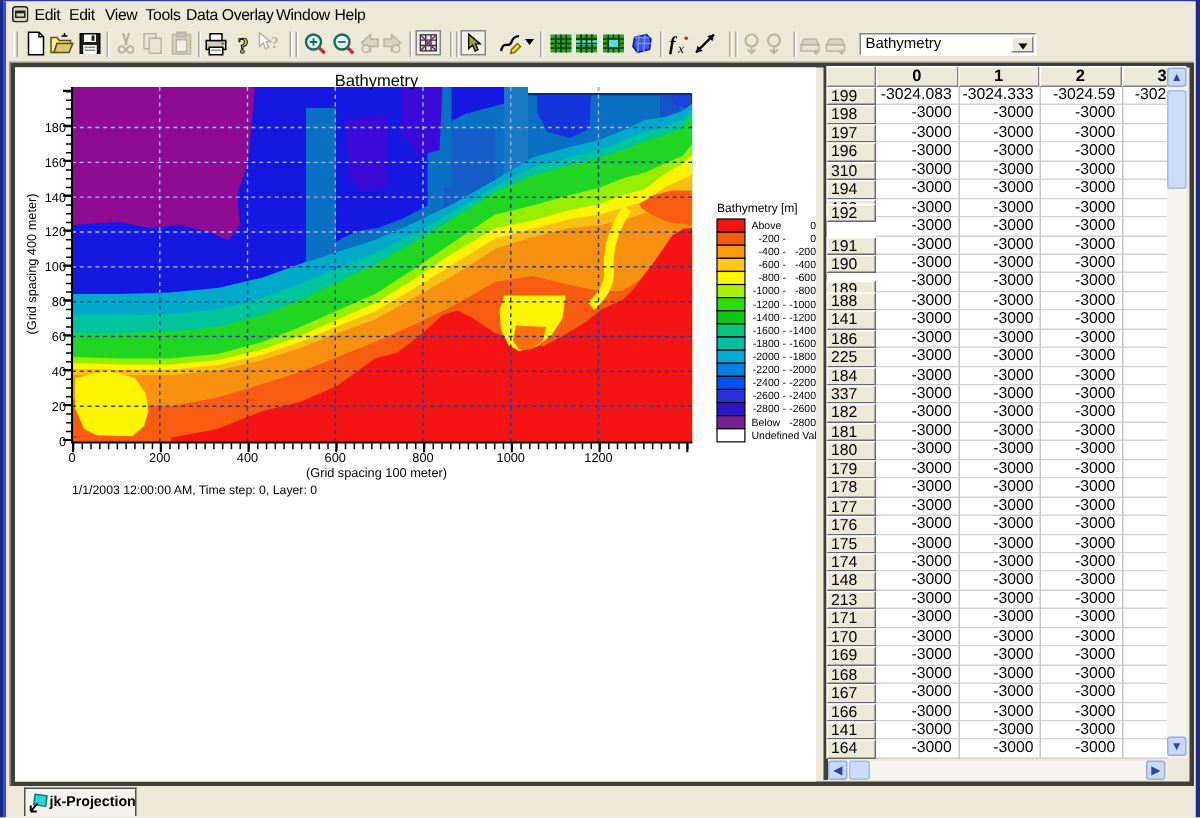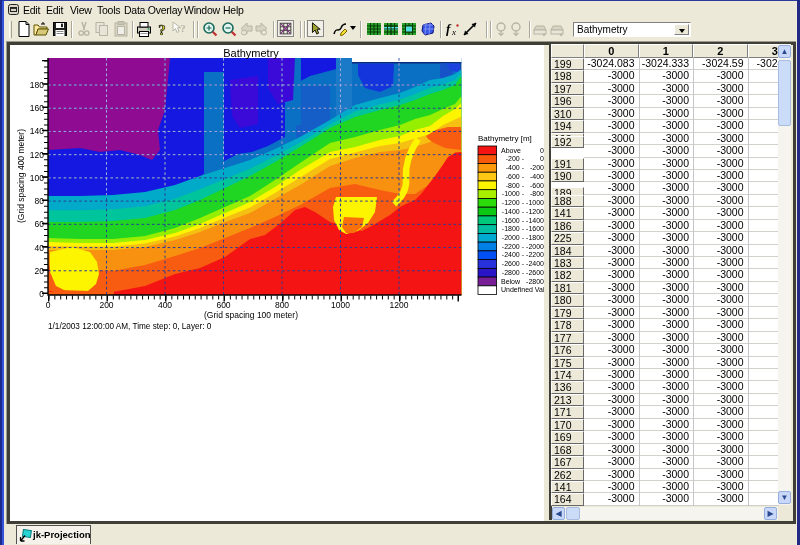--- a/index.html
+++ b/index.html
@@ -417,21 +417,21 @@
     <div class="abs rhc" style="top:188.16px">225</div>
     <div class="abs dc" style="left:33px;top:188.16px;width:54.5px">-3000</div>
     <div class="abs dc" style="left:87.5px;top:188.16px;width:54.5px">-3000</div>
     <div class="abs dc" style="left:142px;top:188.16px;width:54.5px">-3000</div>
     <div class="abs dc" style="left:196.5px;top:188.16px;width:54.5px"></div>
     <div class="abs rhc" style="top:200.6px">184</div>
     <div class="abs dc" style="left:33px;top:200.6px;width:54.5px">-3000</div>
     <div class="abs dc" style="left:87.5px;top:200.6px;width:54.5px">-3000</div>
     <div class="abs dc" style="left:142px;top:200.6px;width:54.5px">-3000</div>
     <div class="abs dc" style="left:196.5px;top:200.6px;width:54.5px"></div>
-    <div class="abs rhc" style="top:213.04px">183</div>
+    <div class="abs rhc" style="top:213.04px">337</div>
     <div class="abs dc" style="left:33px;top:213.04px;width:54.5px">-3000</div>
     <div class="abs dc" style="left:87.5px;top:213.04px;width:54.5px">-3000</div>
     <div class="abs dc" style="left:142px;top:213.04px;width:54.5px">-3000</div>
     <div class="abs dc" style="left:196.5px;top:213.04px;width:54.5px"></div>
     <div class="abs rhc" style="top:225.48px">182</div>
     <div class="abs dc" style="left:33px;top:225.48px;width:54.5px">-3000</div>
     <div class="abs dc" style="left:87.5px;top:225.48px;width:54.5px">-3000</div>
     <div class="abs dc" style="left:142px;top:225.48px;width:54.5px">-3000</div>
     <div class="abs dc" style="left:196.5px;top:225.48px;width:54.5px"></div>
     <div class="abs rhc" style="top:237.92px">181</div>
@@ -467,21 +467,21 @@
     <div class="abs rhc" style="top:312.56px">175</div>
     <div class="abs dc" style="left:33px;top:312.56px;width:54.5px">-3000</div>
     <div class="abs dc" style="left:87.5px;top:312.56px;width:54.5px">-3000</div>
     <div class="abs dc" style="left:142px;top:312.56px;width:54.5px">-3000</div>
     <div class="abs dc" style="left:196.5px;top:312.56px;width:54.5px"></div>
     <div class="abs rhc" style="top:325px">174</div>
     <div class="abs dc" style="left:33px;top:325px;width:54.5px">-3000</div>
     <div class="abs dc" style="left:87.5px;top:325px;width:54.5px">-3000</div>
     <div class="abs dc" style="left:142px;top:325px;width:54.5px">-3000</div>
     <div class="abs dc" style="left:196.5px;top:325px;width:54.5px"></div>
-    <div class="abs rhc" style="top:337.44px">136</div>
+    <div class="abs rhc" style="top:337.44px">148</div>
     <div class="abs dc" style="left:33px;top:337.44px;width:54.5px">-3000</div>
     <div class="abs dc" style="left:87.5px;top:337.44px;width:54.5px">-3000</div>
     <div class="abs dc" style="left:142px;top:337.44px;width:54.5px">-3000</div>
     <div class="abs dc" style="left:196.5px;top:337.44px;width:54.5px"></div>
     <div class="abs rhc" style="top:349.88px">213</div>
     <div class="abs dc" style="left:33px;top:349.88px;width:54.5px">-3000</div>
     <div class="abs dc" style="left:87.5px;top:349.88px;width:54.5px">-3000</div>
     <div class="abs dc" style="left:142px;top:349.88px;width:54.5px">-3000</div>
     <div class="abs dc" style="left:196.5px;top:349.88px;width:54.5px"></div>
     <div class="abs rhc" style="top:362.32px">171</div>
@@ -502,21 +502,21 @@
     <div class="abs rhc" style="top:399.64px">168</div>
     <div class="abs dc" style="left:33px;top:399.64px;width:54.5px">-3000</div>
     <div class="abs dc" style="left:87.5px;top:399.64px;width:54.5px">-3000</div>
     <div class="abs dc" style="left:142px;top:399.64px;width:54.5px">-3000</div>
     <div class="abs dc" style="left:196.5px;top:399.64px;width:54.5px"></div>
     <div class="abs rhc" style="top:412.08px">167</div>
     <div class="abs dc" style="left:33px;top:412.08px;width:54.5px">-3000</div>
     <div class="abs dc" style="left:87.5px;top:412.08px;width:54.5px">-3000</div>
     <div class="abs dc" style="left:142px;top:412.08px;width:54.5px">-3000</div>
     <div class="abs dc" style="left:196.5px;top:412.08px;width:54.5px"></div>
-    <div class="abs rhc" style="top:424.52px">262</div>
+    <div class="abs rhc" style="top:424.52px">166</div>
     <div class="abs dc" style="left:33px;top:424.52px;width:54.5px">-3000</div>
     <div class="abs dc" style="left:87.5px;top:424.52px;width:54.5px">-3000</div>
     <div class="abs dc" style="left:142px;top:424.52px;width:54.5px">-3000</div>
     <div class="abs dc" style="left:196.5px;top:424.52px;width:54.5px"></div>
     <div class="abs rhc" style="top:436.96px">141</div>
     <div class="abs dc" style="left:33px;top:436.96px;width:54.5px">-3000</div>
     <div class="abs dc" style="left:87.5px;top:436.96px;width:54.5px">-3000</div>
     <div class="abs dc" style="left:142px;top:436.96px;width:54.5px">-3000</div>
     <div class="abs dc" style="left:196.5px;top:436.96px;width:54.5px"></div>
     <div class="abs rhc" style="top:449.4px">164</div>

